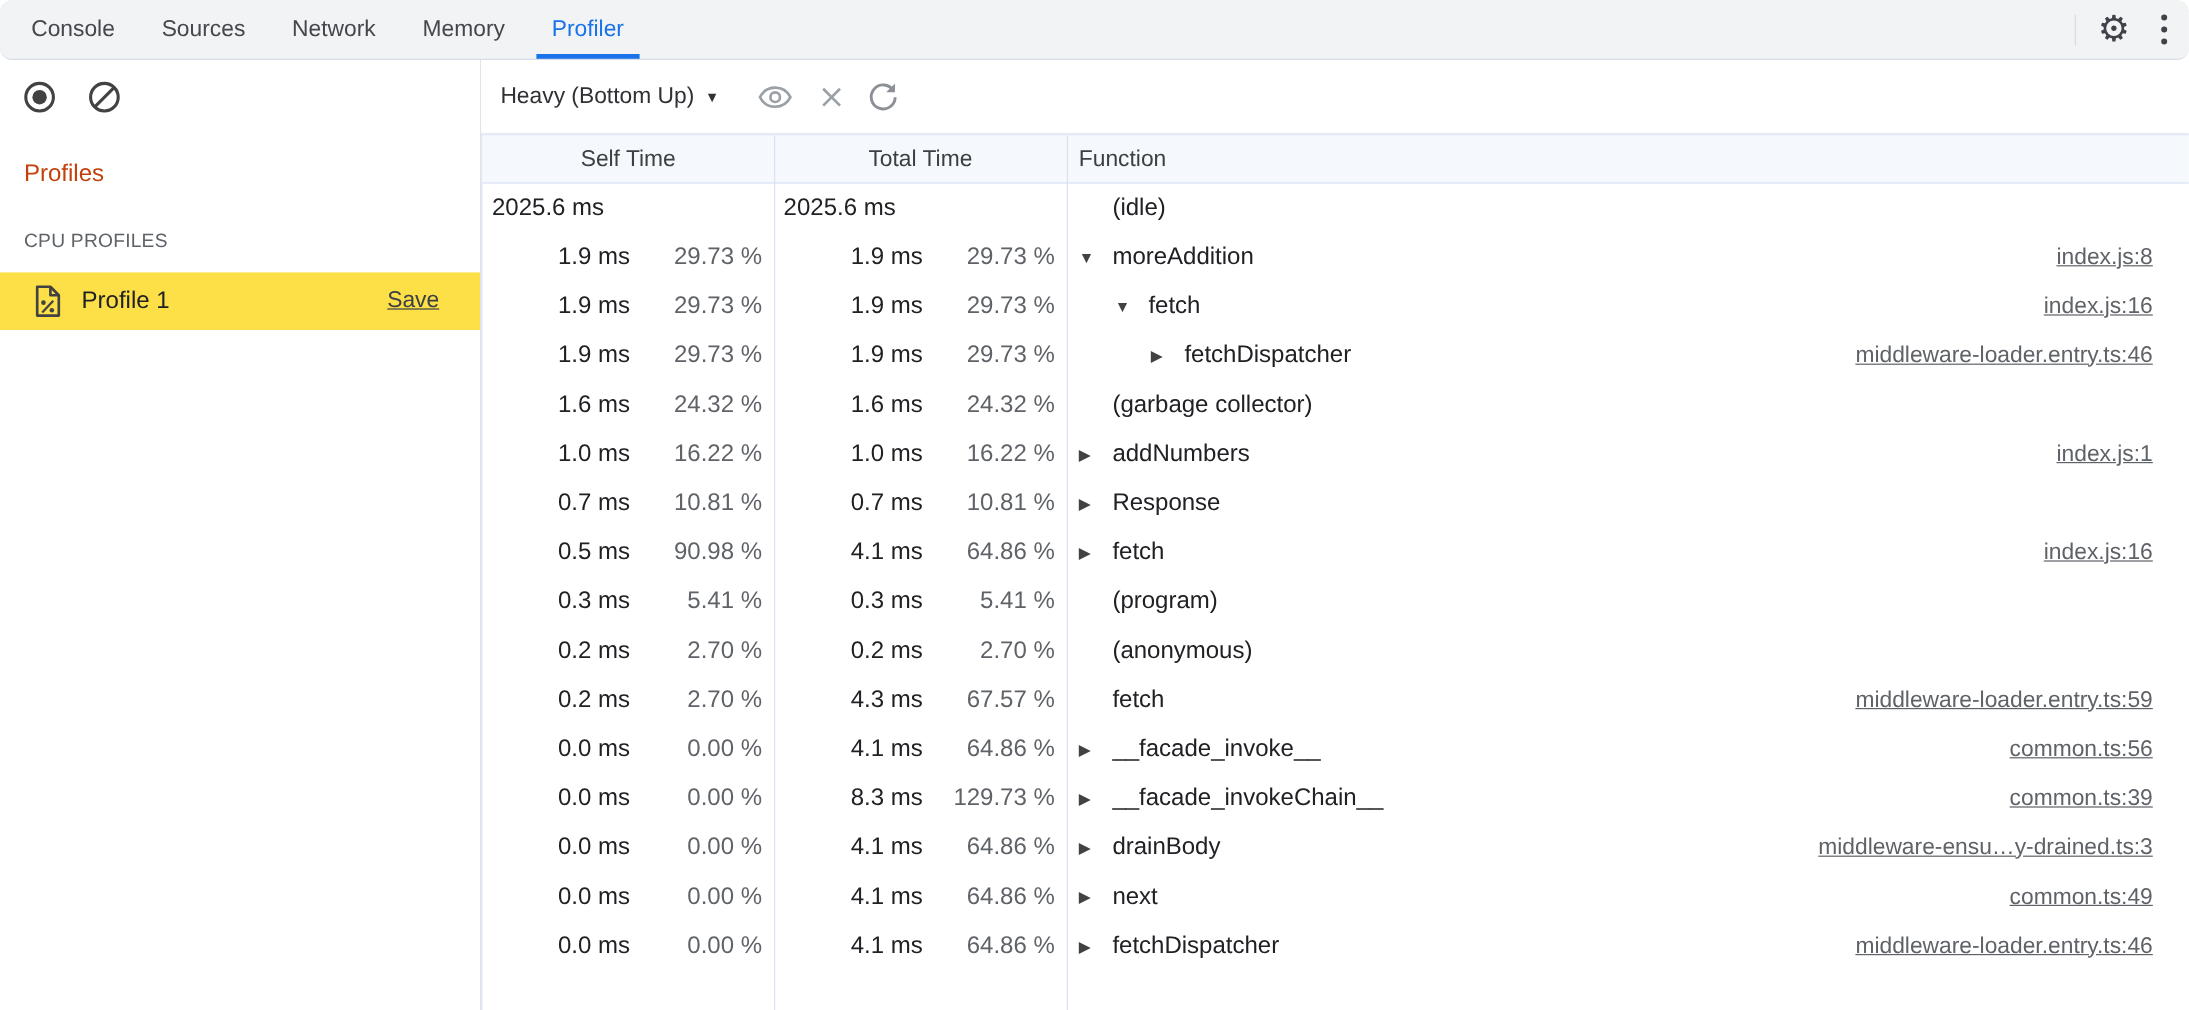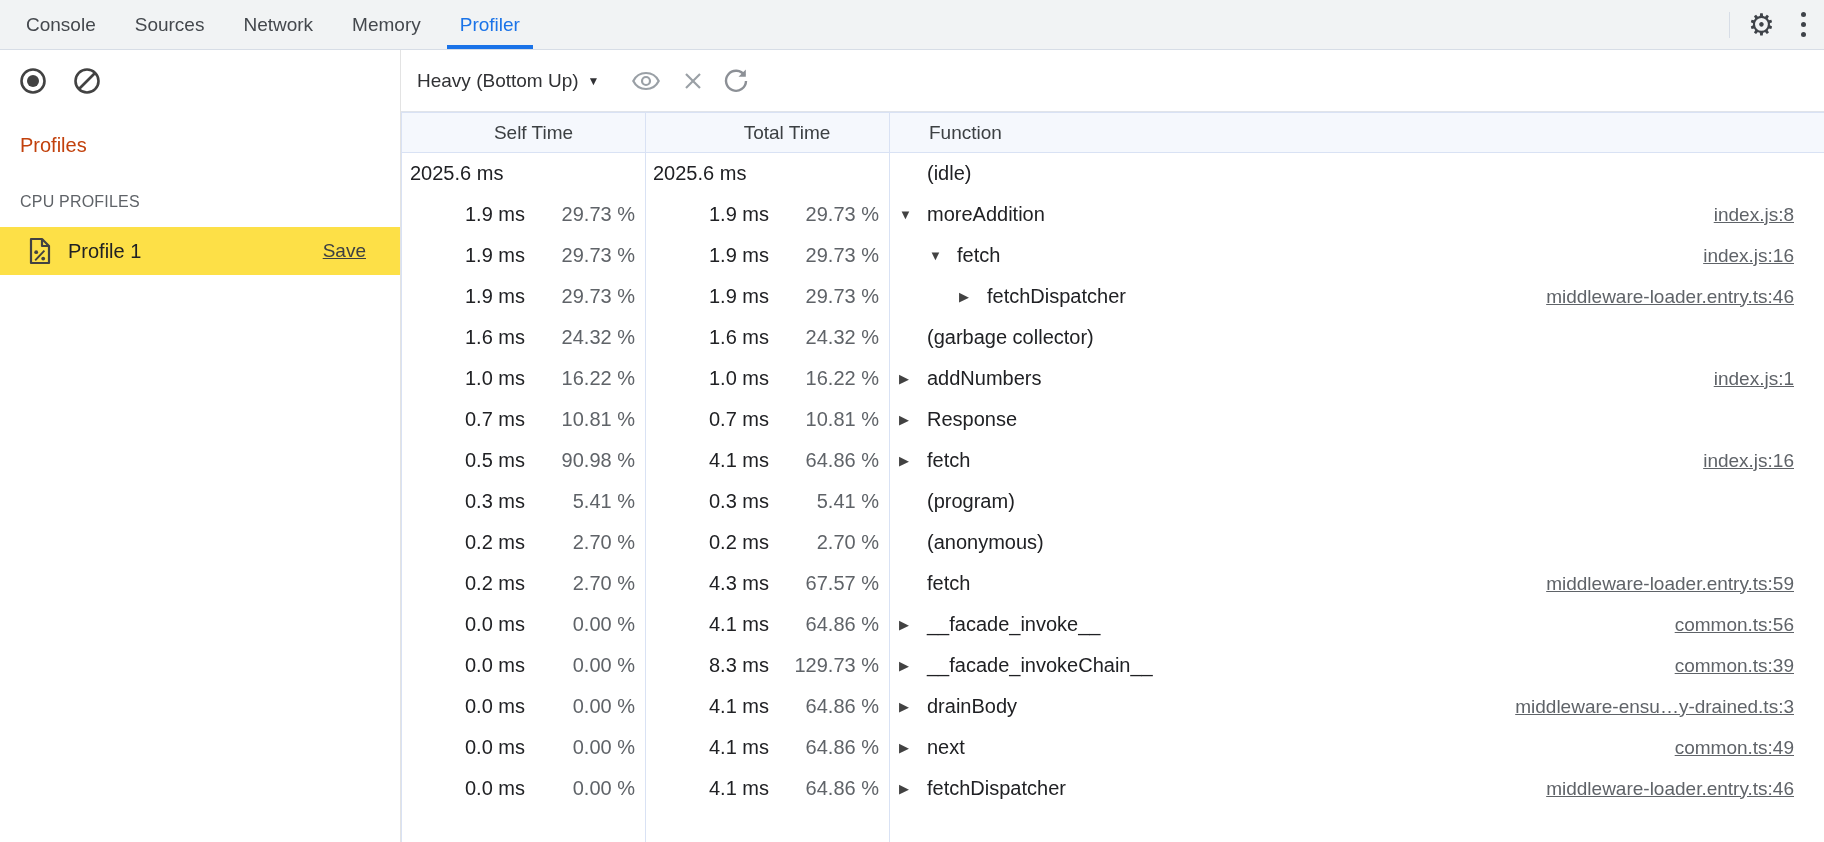--- a/index.html
+++ b/index.html
@@ -2,21 +2,21 @@
 <html><head>
 <meta charset="utf-8">
 <style>
   * { margin:0; padding:0; box-sizing:border-box; }
   html,body { width:1824px; height:842px; overflow:hidden; background:#fff;
               font-family:"Liberation Sans", sans-serif; }
 
   
   .tabbar { position:absolute; left:0; top:0; width:1824px; height:50px;
             background:#f1f3f4; border-bottom:1px solid #d7dde6;
-            display:flex; align-items:stretch; }
+            display:flex; align-items:stretch;border-radius:10px; }
   .tab-strip { display:flex; padding-left:12px; }
   .tab { display:flex; align-items:center; padding:0 14px; margin-right:11px;
          font-size:19px; color:#44484d; position:relative; cursor:default; }
   .tab.active { color:#1a73e8; }
   .tab.active::after { content:""; position:absolute; left:1px; right:1px; bottom:0;
                        height:4px; background:#1a73e8; }
   .tabbar-right { margin-left:auto; display:flex; align-items:center; padding-right:14px; }
   .tb-divider { width:1px; height:26px; background:#d7dde6; margin-right:18px; }
   .gear { font-size:30px; color:#3f4349; line-height:1; margin-right:22px; cursor:pointer; }
   .kebab { display:flex; flex-direction:column; gap:5px; padding:4px; cursor:pointer; }
@@ -47,21 +47,21 @@
   .profile-save { margin-left:auto; font-size:19px; color:#3c4043;
                   text-decoration:underline; cursor:pointer; }
 
   
   .grid { position:absolute; left:401px; top:112px; right:0; bottom:0;
           border-top:1px solid #d9e2f4; border-left:1px solid #d9e2f4; background:#fff; }
   .vline { position:absolute; top:0; bottom:0; width:1px; background:#d9e2f4; z-index:2; }
   .vline.v1 { left:243px; } .vline.v2 { left:487px; }
   .ghead { height:40px; background:#f5f8fd; border-bottom:1px solid #d9e2f4;
            display:flex; align-items:center; font-size:19px; color:#3c4043; }
-  .gh { cursor:pointer;margin-left:10px; }
+  .gh { cursor:pointer; }
   .gh.c1 { width:243px; text-align:center; }
   .gh.c2 { width:244px; text-align:center; }
   .gh.cf { flex:1; padding-left:10px; }
   .grow { height:41px; display:flex; align-items:center; font-size:20px; }
   .cell.time { display:flex; align-items:center; justify-content:flex-end;
                padding-right:10px; gap:6px; height:100%; }
   .cell.c1 { width:243px; } .cell.c2 { width:244px; }
   .ms  { color:#202124; }
   .pct { width:104px; text-align:right; color:#5f6368; }
   .grow.summary .cell.time { justify-content:flex-start; padding-left:8px; }

